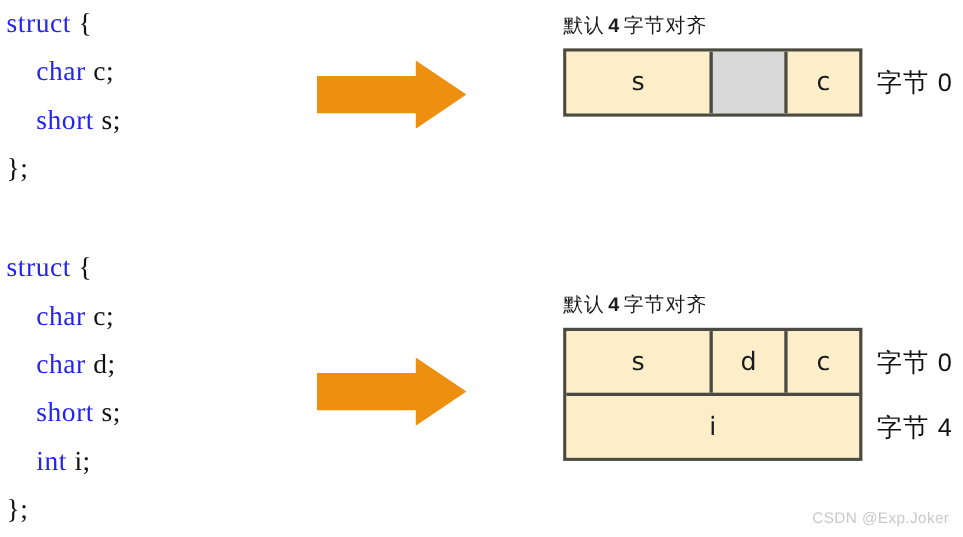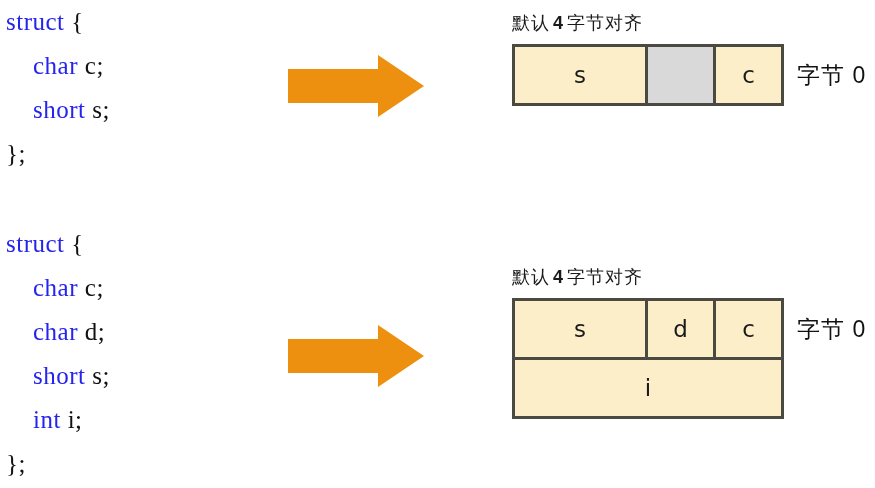--- a/index.html
+++ b/index.html
@@ -159,18 +159,20 @@
     <div class="diagram-caption"><span>默认</span><span class="num">4</span><span>字节对齐</span></div>
     <div class="mem-table">
         <div class="mem-row">
           <div class="mem-cell" style="flex: 2 0 0px;">s</div>
           <div class="mem-cell" style="flex: 1 0 0px;">d</div>
           <div class="mem-cell" style="flex: 1 0 0px;">c</div>
           <div class="byte-label">字节 0</div>
         </div>
         <div class="mem-row">
           <div class="mem-cell" style="flex: 4 0 0px;">i</div>
+          <div class="byte-label">字节 4</div>
         </div>
       </div>
   </div>
 
+  <div class="watermark">CSDN @Exp.Joker</div>
 
 </div>
 
 </body></html>

